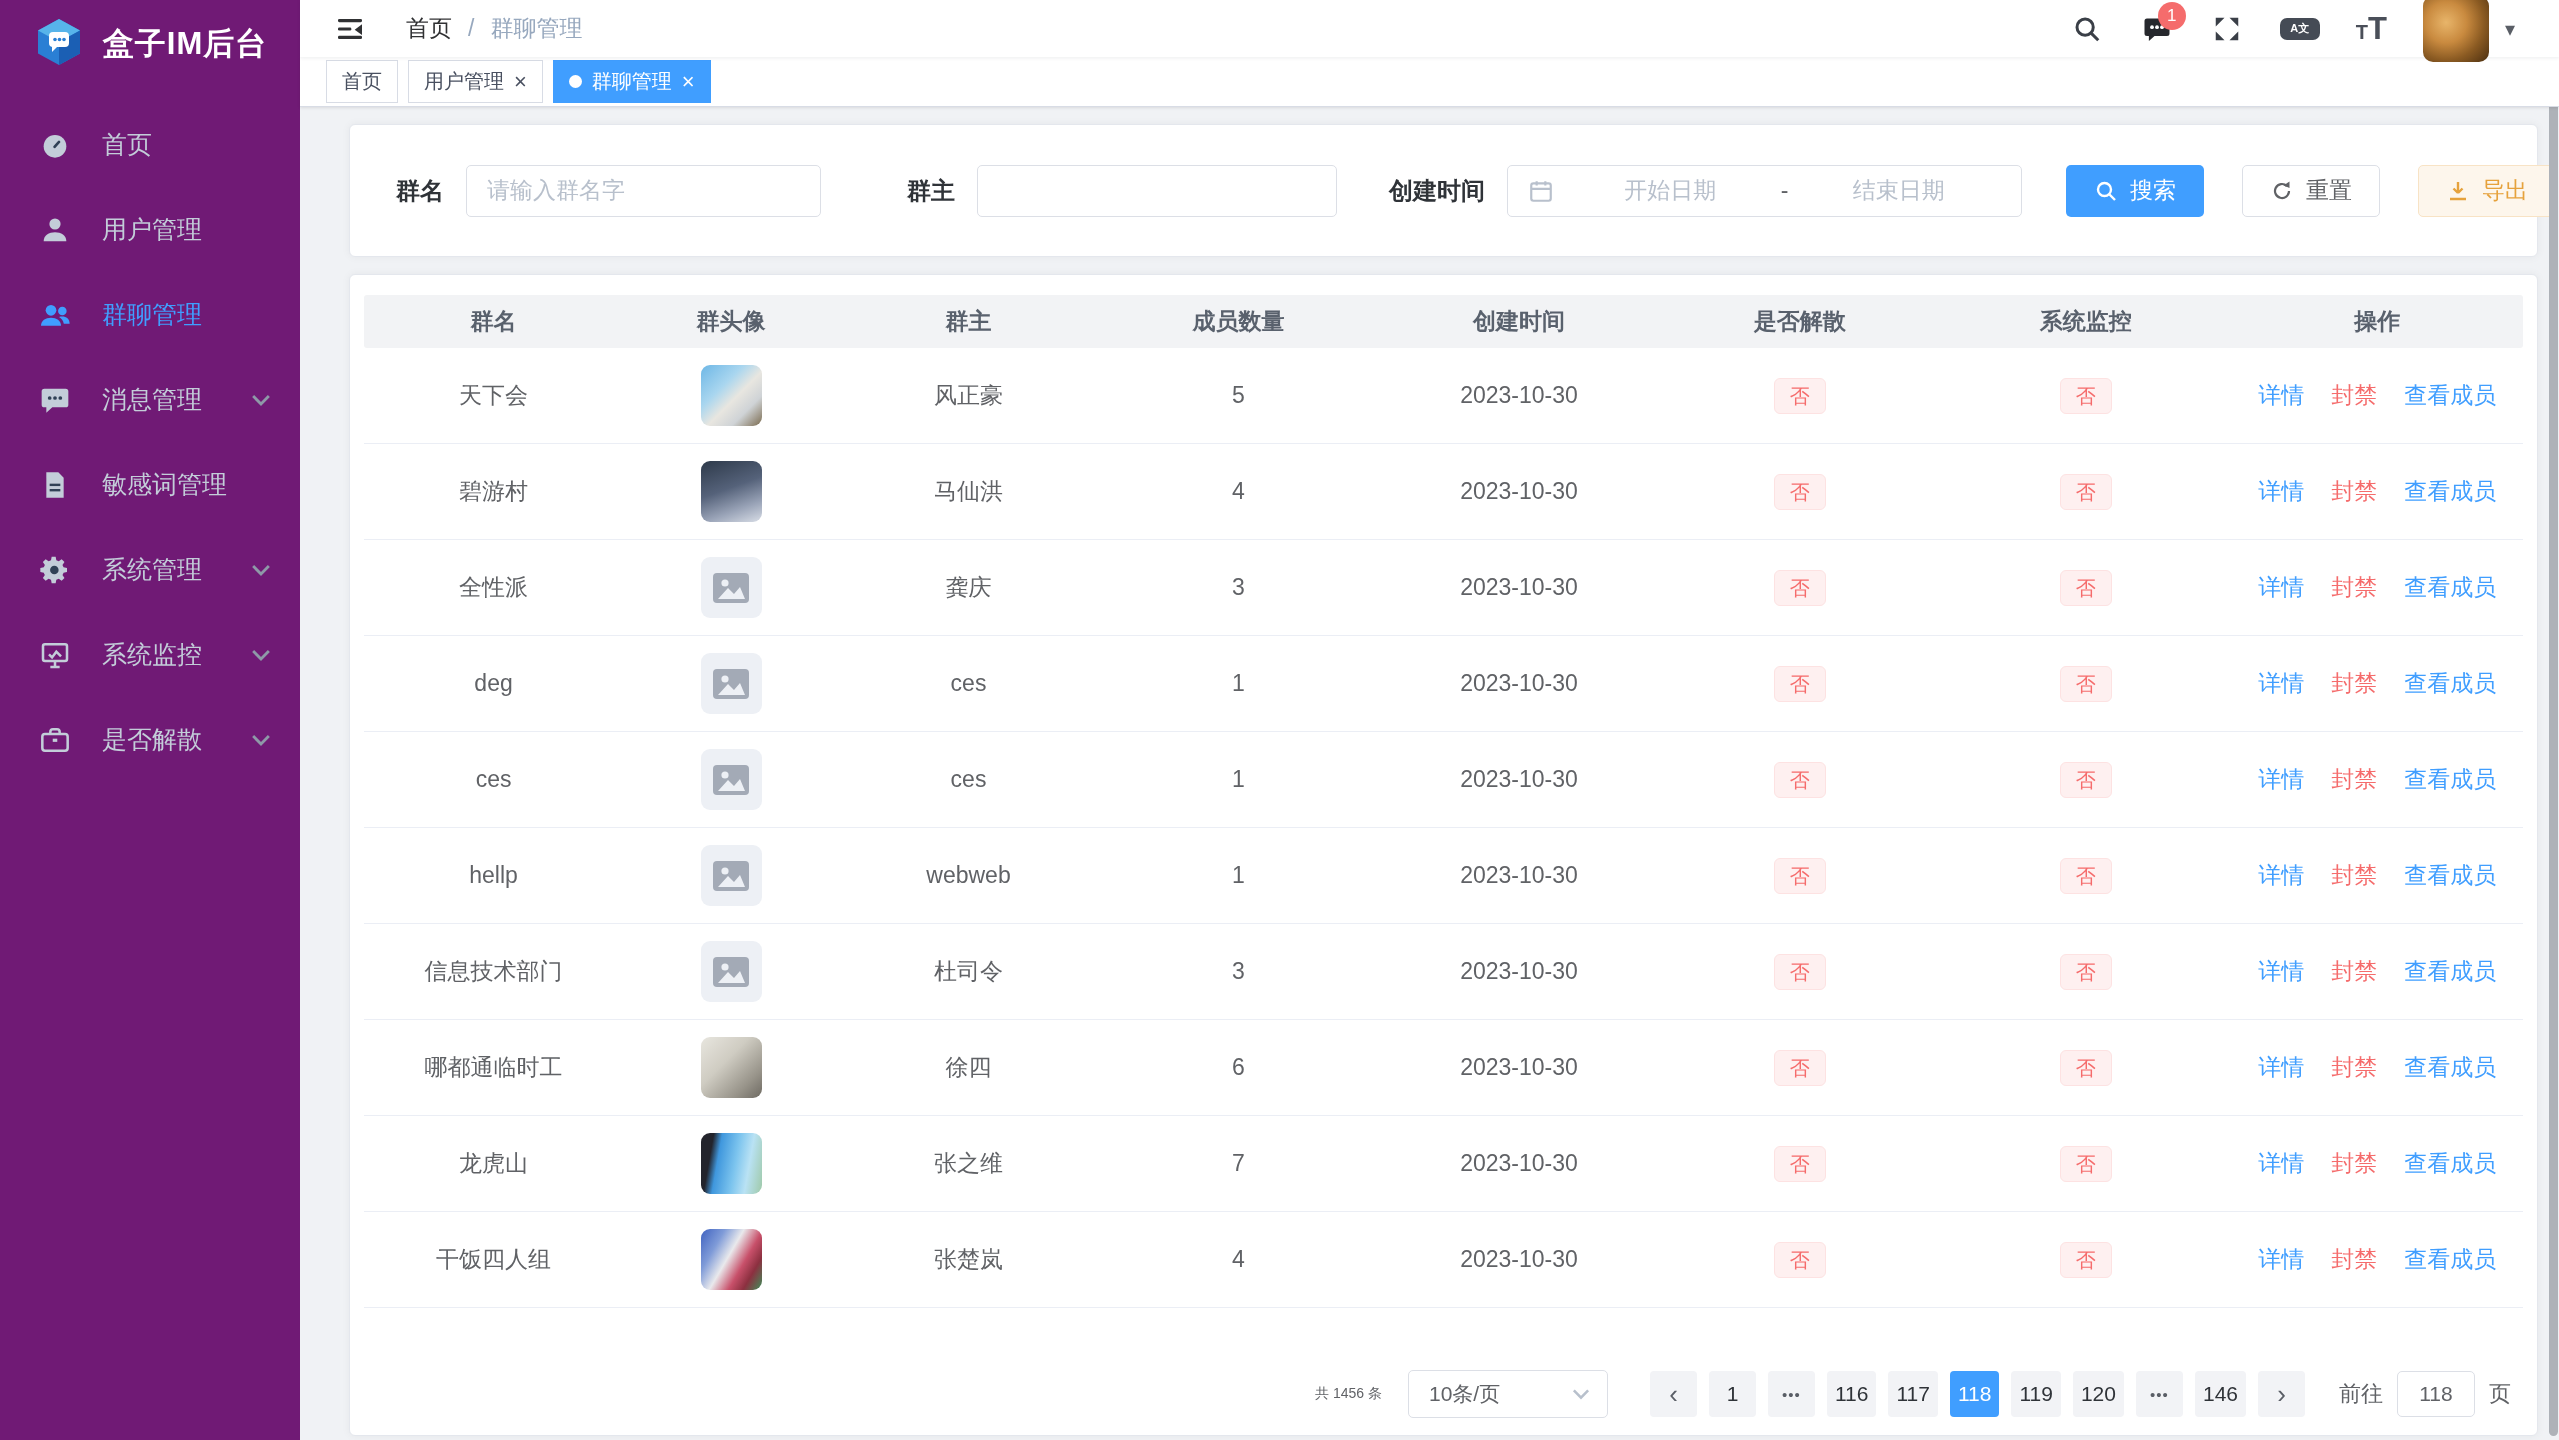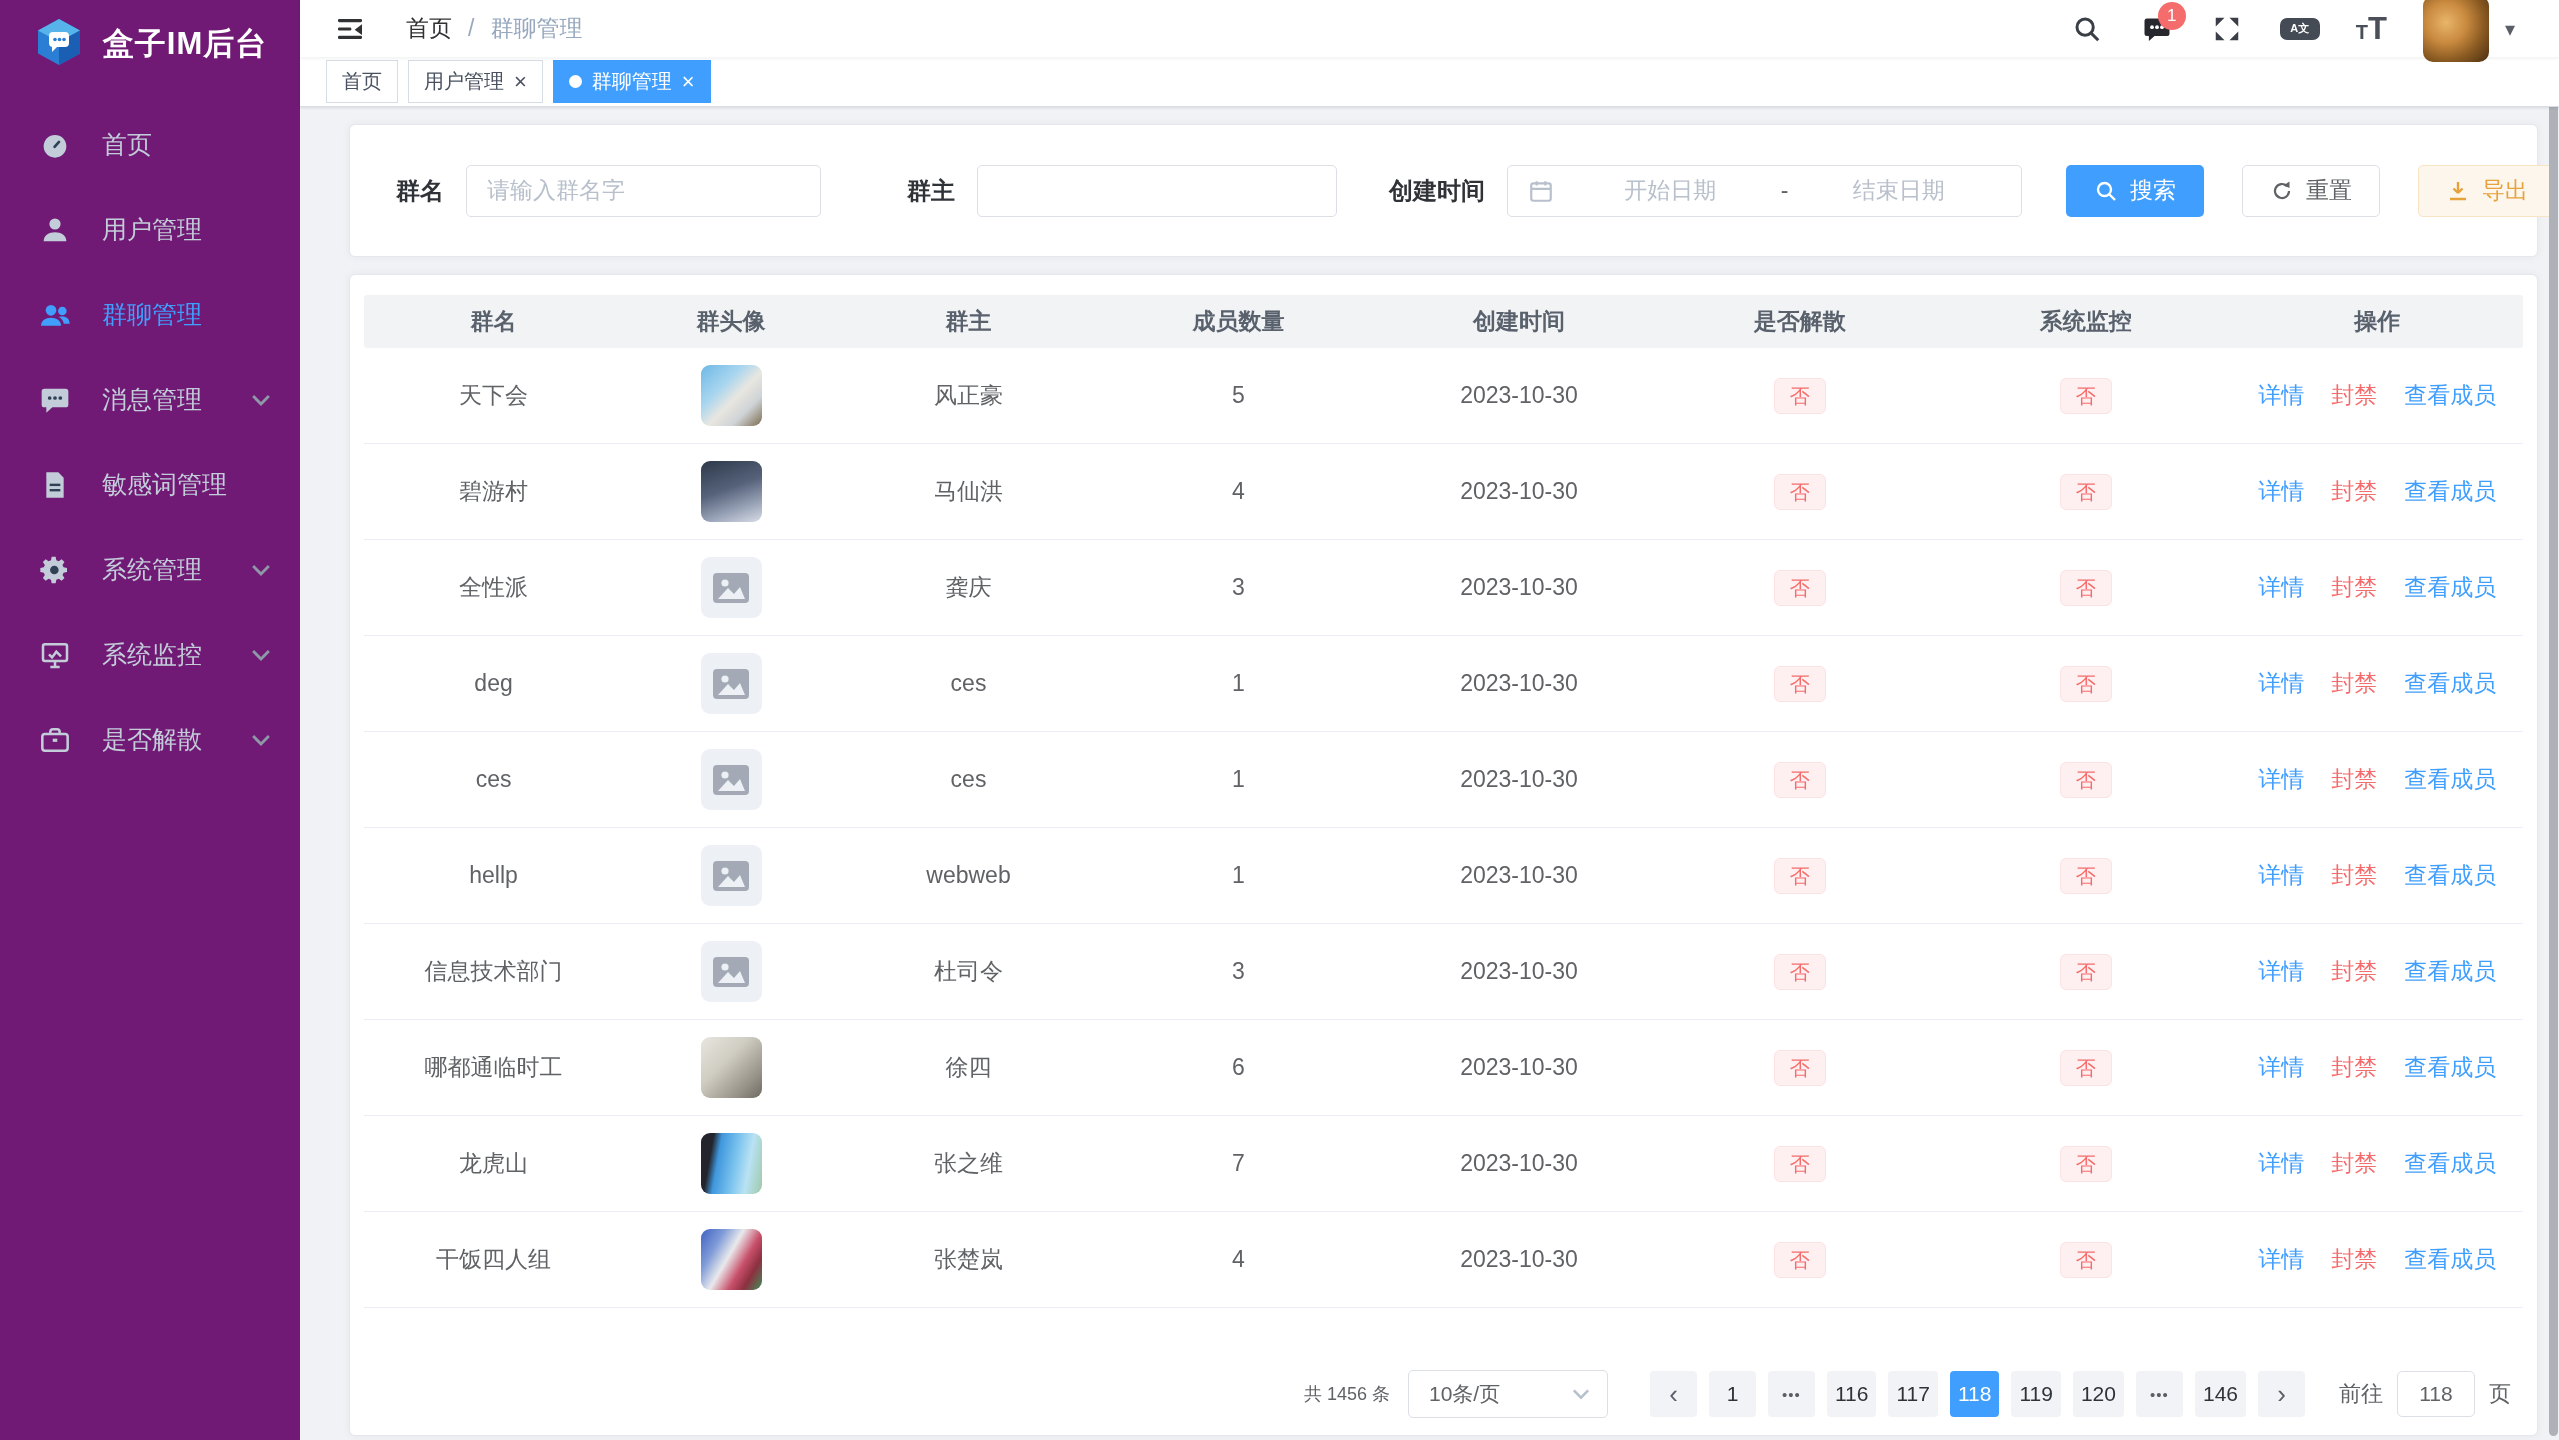--- a/index.html
+++ b/index.html
@@ -91,21 +91,21 @@
   .gavatar-ph svg { width:38px; height:32px; }
   .mini-tag { background:#fef0f0; border:1px solid #fde2e2; color:#f56c6c; font-size:20px;
     padding:7px 15px; border-radius:6px; line-height:1; }
   .actions { gap:27px; }
   .lnk { font-size:23px; cursor:pointer; white-space:nowrap; }
   .lnk-primary { color:#409eff; } .lnk-danger { color:#f56c6c; }
 
   
   .pagination { display:flex; align-items:center; justify-content:flex-end; margin-top:62px; padding-right:12px;
     gap:12px; color:#606266; }
-  .total { font-size:18px; margin-right:6px; }
+  .total { font-size:14px; margin-right:14px; }
   .psel { width:200px; height:48px; border:1px solid #dcdfe6; border-radius:5px; display:flex; align-items:center;
     justify-content:space-between; padding:0 16px 0 20px; font-size:21px; color:#606266; cursor:pointer; margin-right:30px; }
   .psel .chev { color:#b8c0cc; display:flex; } .psel .chev svg { width:20px; height:20px; }
   .pager { display:flex; align-items:center; gap:12px; }
   .pbtn { min-width:47px; height:46px; background:#f2f3f6; border-radius:4px; display:flex; align-items:center;
     justify-content:center; font-size:21px; color:#2f3338; padding:0 8px; cursor:pointer; }
   .pbtn.arrow { color:#5a5e66; font-size:26px; }
   .pbtn.ellipsis { font-size:15px; letter-spacing:1px; color:#5a5e66; }
   .pbtn.active { background:#409eff; color:#fff; }
   .jump { display:flex; align-items:center; gap:14px; margin-left:22px; font-size:22px; }

